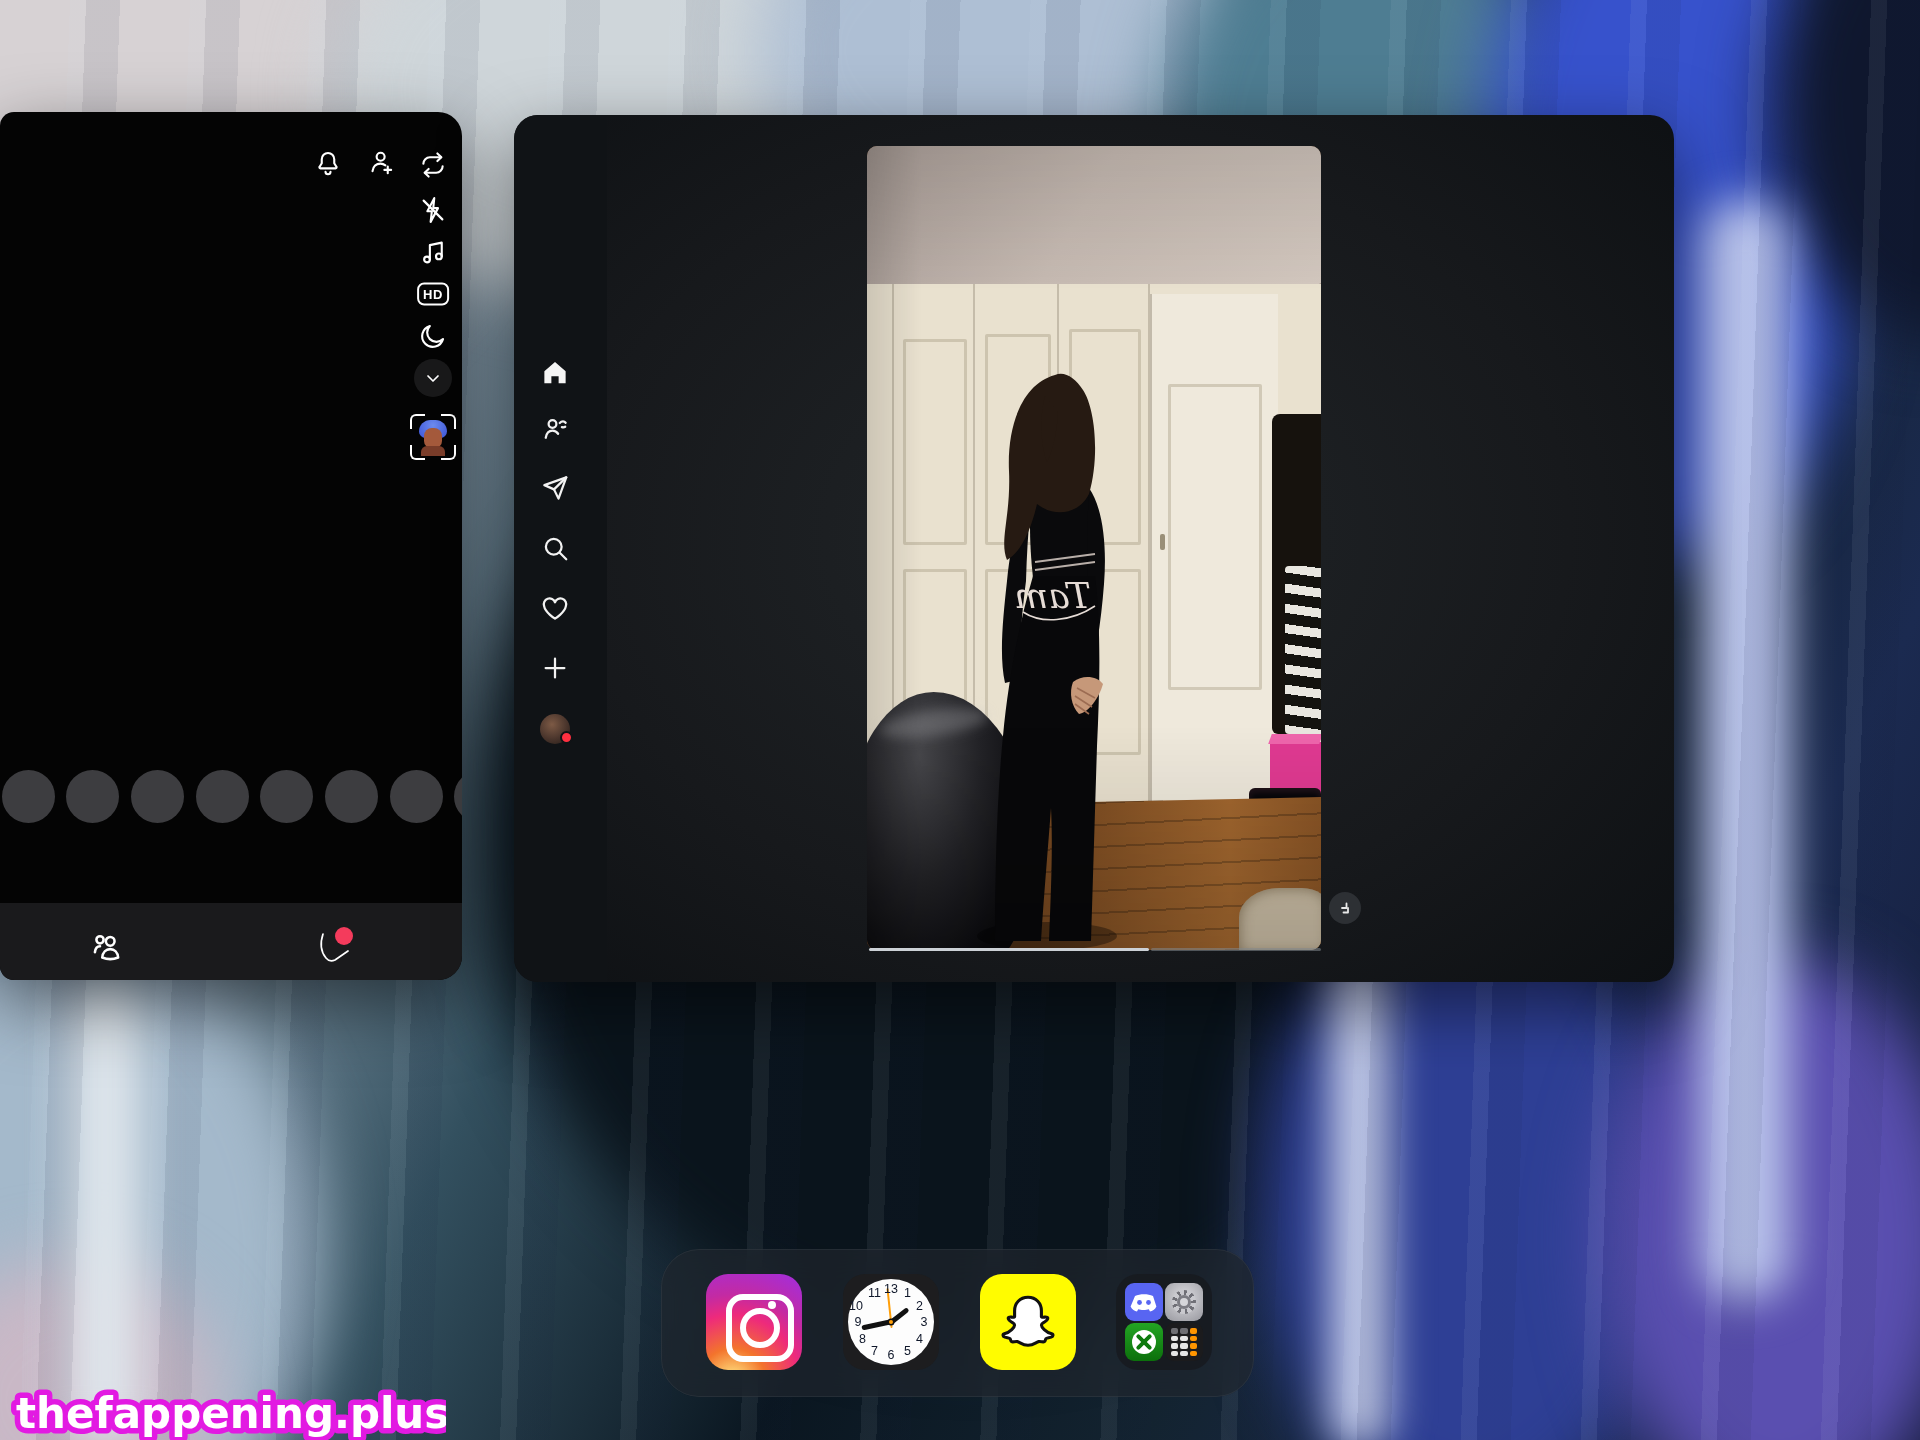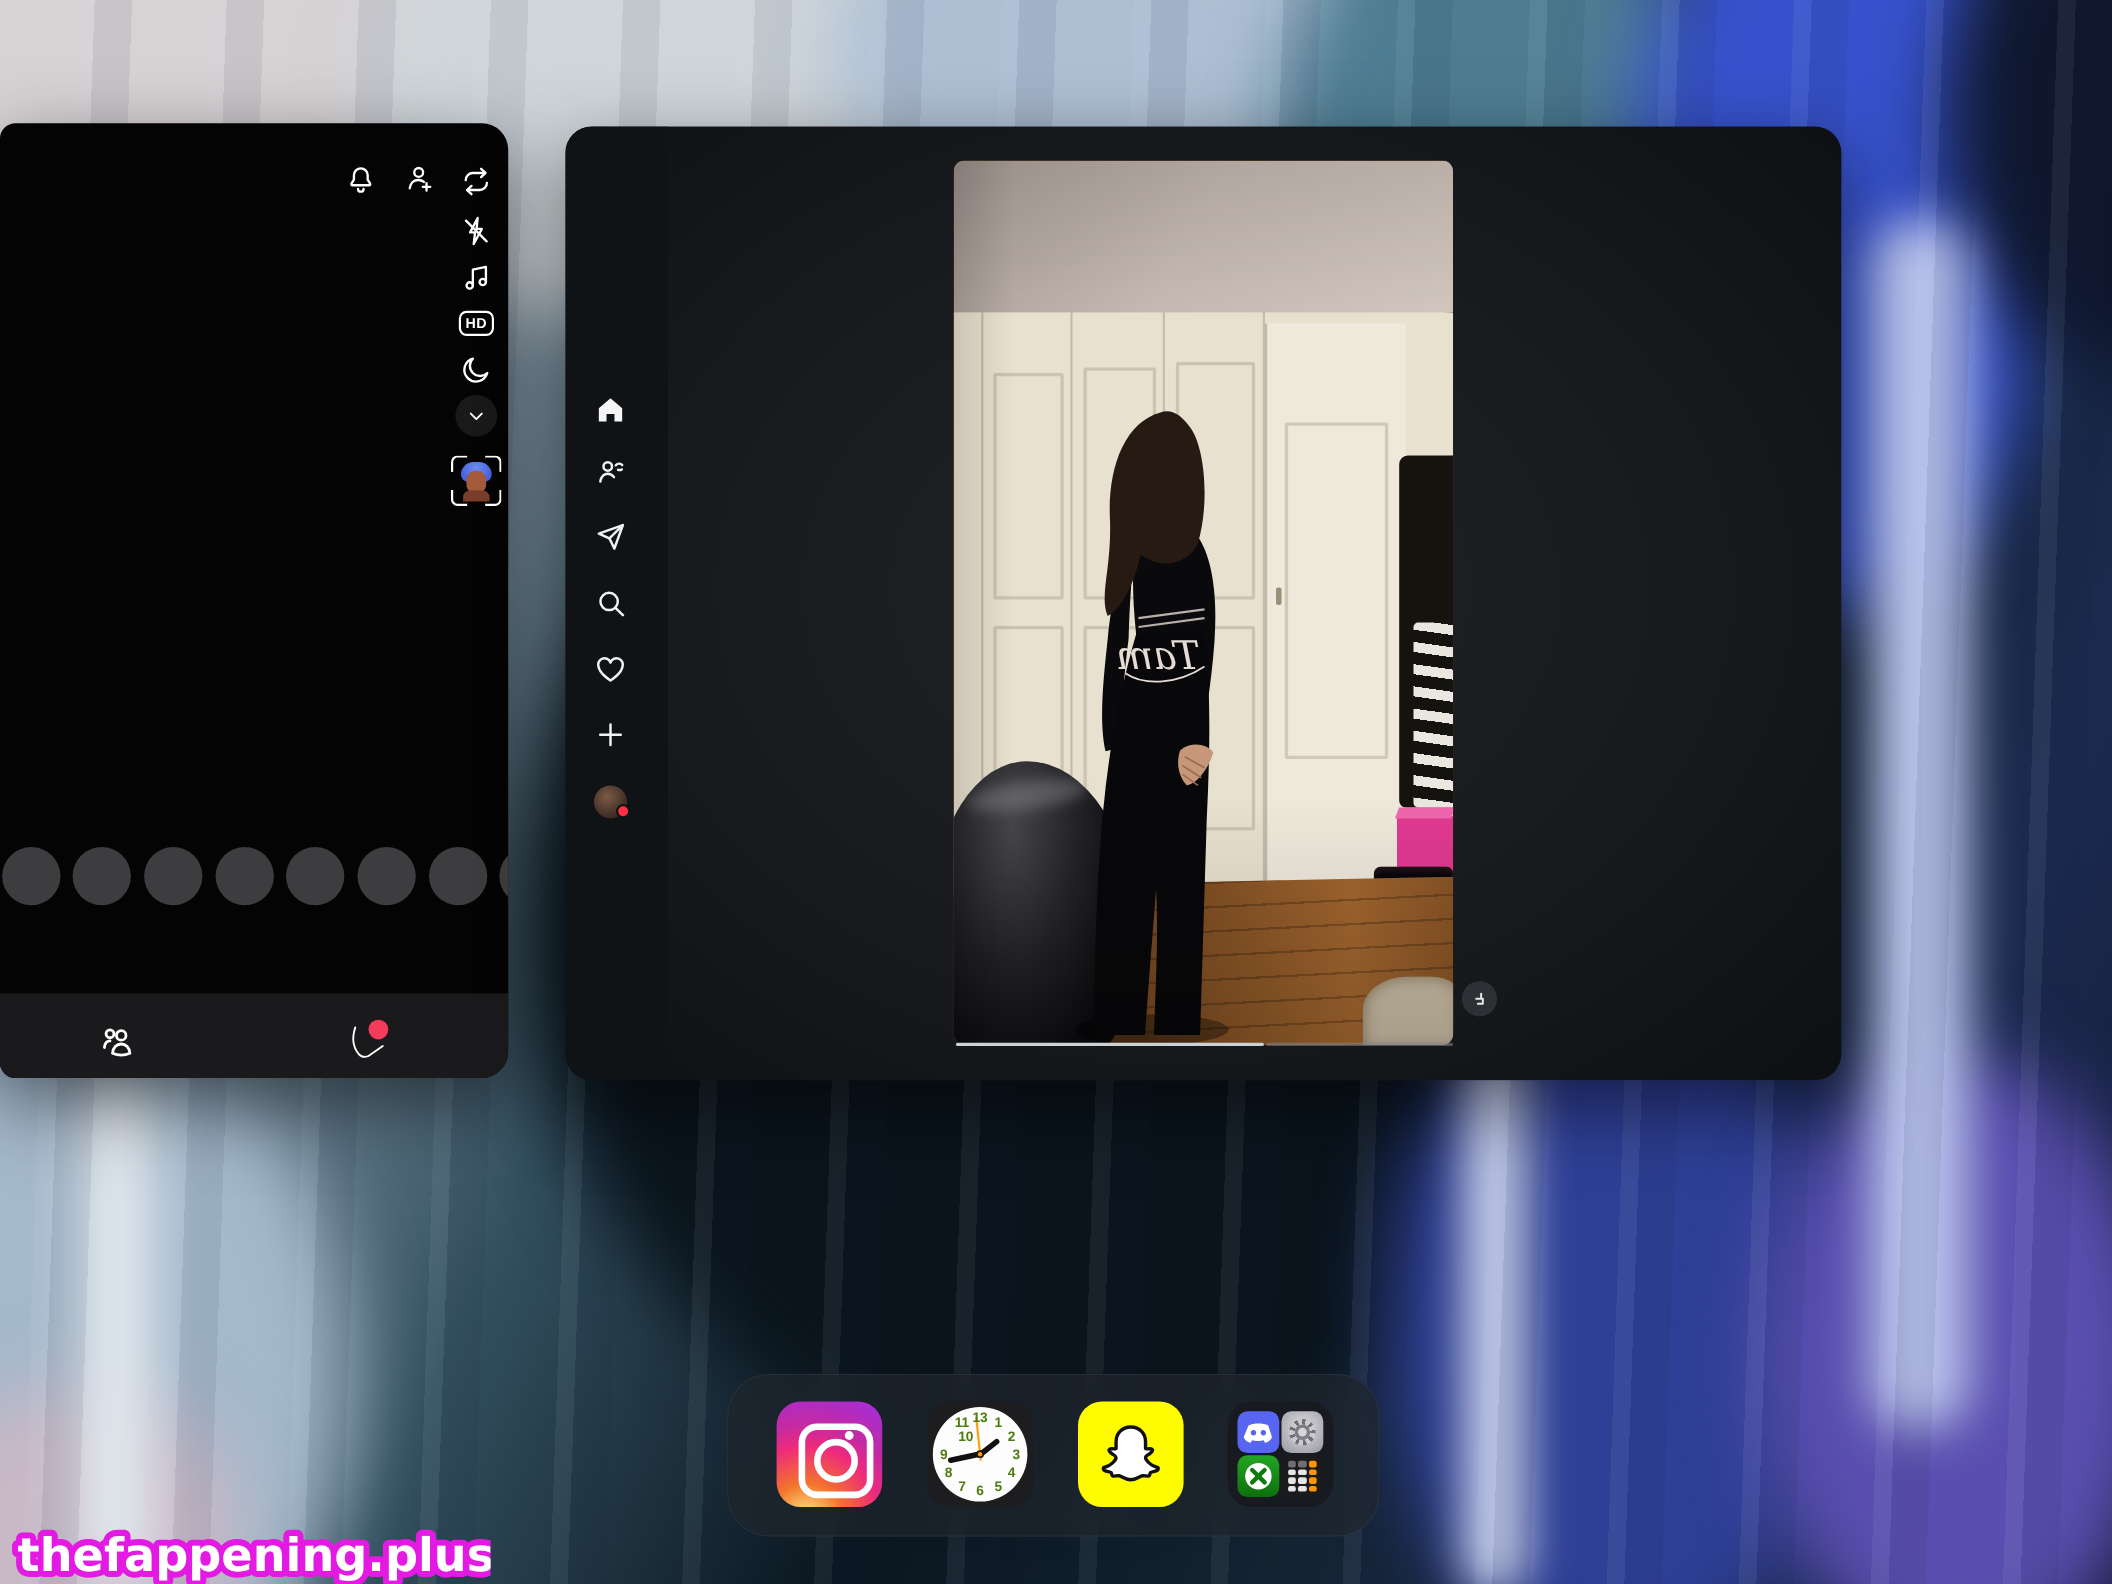--- a/index.html
+++ b/index.html
@@ -99,21 +99,21 @@
   #dock{position:absolute;left:661px;top:1249px;width:593px;height:148px;border-radius:38px;
     background:rgba(32,38,46,.66);backdrop-filter:blur(18px);
     box-shadow:inset 0 0 0 1px rgba(255,255,255,.06);}
   .dock-icon{position:absolute;top:25px;width:96px;height:96px;border-radius:22px;cursor:pointer;}
   #icon-instagram{left:45px;background:radial-gradient(circle at 28% 112%,#fdd676 6%,#f3742c 26%,#ee2a7b 52%,#c32aa3 68%,#a02ee0 100%);}
   #icon-instagram .cam{position:absolute;left:20px;top:20px;width:56px;height:56px;border:6px solid #fff;border-radius:17px;}
   #icon-instagram .lens2{position:absolute;left:34px;top:34px;width:28px;height:28px;border:6px solid #fff;border-radius:50%;}
   #icon-instagram .dot2{position:absolute;right:26px;top:27px;width:8px;height:8px;border-radius:50%;background:#fff;}
   #icon-clock{left:182px;background:#1d1d1f;}
   #clock-face{position:absolute;left:5px;top:5px;width:86px;height:86px;border-radius:50%;background:#fdfdfd;}
-  .numeral{position:absolute;font-size:12.5px;color:#4d7c0f;font-weight:700;transform:translate(-50%,-50%);}
+  .numeral{position:absolute;font-size:12.5px;color:#0f172a;font-weight:400;transform:translate(-50%,-50%);}
   .hand{position:absolute;left:50%;top:50%;transform-origin:50% 100%;border-radius:3px;background:#111;}
   #hand-hour{width:5px;height:21px;margin-left:-2.5px;margin-top:-21px;}
   #hand-minute{width:4.5px;height:30px;margin-left:-2.25px;margin-top:-30px;}
   #hand-second{width:2px;height:40px;margin-left:-1px;margin-top:-34px;transform-origin:50% 85%;}
   .pivot{position:absolute;left:50%;top:50%;border-radius:50%;transform:translate(-50%,-50%);}
   #icon-snapchat{left:319px;display:flex;align-items:center;justify-content:center;}
   #icon-folder{left:455px;background:rgba(24,26,32,.88);}
   .mini{position:absolute;width:38px;height:38px;border-radius:9px;overflow:hidden;}
   #mini-discord{left:9px;top:9px;background:#5865f2;}
   #mini-settings{left:49px;top:9px;background:radial-gradient(circle at 50% 40%,#dedee2,#97979e);}
@@ -359,21 +359,21 @@
       <div class="pivot" style="width:4px;height:4px;background:#ff9f0a;"></div>
     <span class="numeral" style="left: 59.5px; top: 14.4212px;">1</span>
         <span class="numeral" style="left: 71.5788px; top: 26.5px;">2</span>
         <span class="numeral" style="left: 76px; top: 43px;">3</span>
         <span class="numeral" style="left: 71.5788px; top: 59.5px;">4</span>
         <span class="numeral" style="left: 59.5px; top: 71.5788px;">5</span>
         <span class="numeral" style="left: 43px; top: 76px;">6</span>
         <span class="numeral" style="left: 26.5px; top: 71.5788px;">7</span>
         <span class="numeral" style="left: 14.4212px; top: 59.5px;">8</span>
         <span class="numeral" style="left: 10px; top: 43px;">9</span>
-        <span class="numeral" style="left: 30px; top: 26.5px;">10</span>
+        <span class="numeral" style="left: 8px; top: 26.5px;">10</span>
         <span class="numeral" style="left: 26.5px; top: 14.4212px;">11</span>
         <span class="numeral" style="left: 43px; top: 10px;">13</span>
       </div>
   </div>
 
   <div class="dock-icon" id="icon-snapchat" style="background:#fffc00;">
     <svg width="66" height="66" viewBox="0 0 64 64">
       <path d="M32 8c-8 0-13 6-13 13v6c-2 1-4-.5-5.5.5-1.5 1 0 3 2.5 4.5 1.5.9 3 1.5 3 3 0 2-4 7-10 8.5-1.8.5-1.5 2.5.5 3.2 2 .7 4.5.8 5.2 1.6.6.8.3 2.3 1.4 2.8 1.3.6 3.4-.4 5.6-.1 2.3.3 4.6 3.5 10.3 3.5s8-3.2 10.3-3.5c2.2-.3 4.3.7 5.6.1 1.1-.5.8-2 1.4-2.8.7-.8 3.2-.9 5.2-1.6 2-.7 2.3-2.7.5-3.2-6-1.5-10-6.5-10-8.5 0-1.5 1.5-2.1 3-3 2.5-1.5 4-3.5 2.5-4.5S47 28 45 27v-6c0-7-5-13-13-13z" fill="#fff" stroke="#111" stroke-width="3" stroke-linejoin="round"></path>
     </svg>
   </div>

